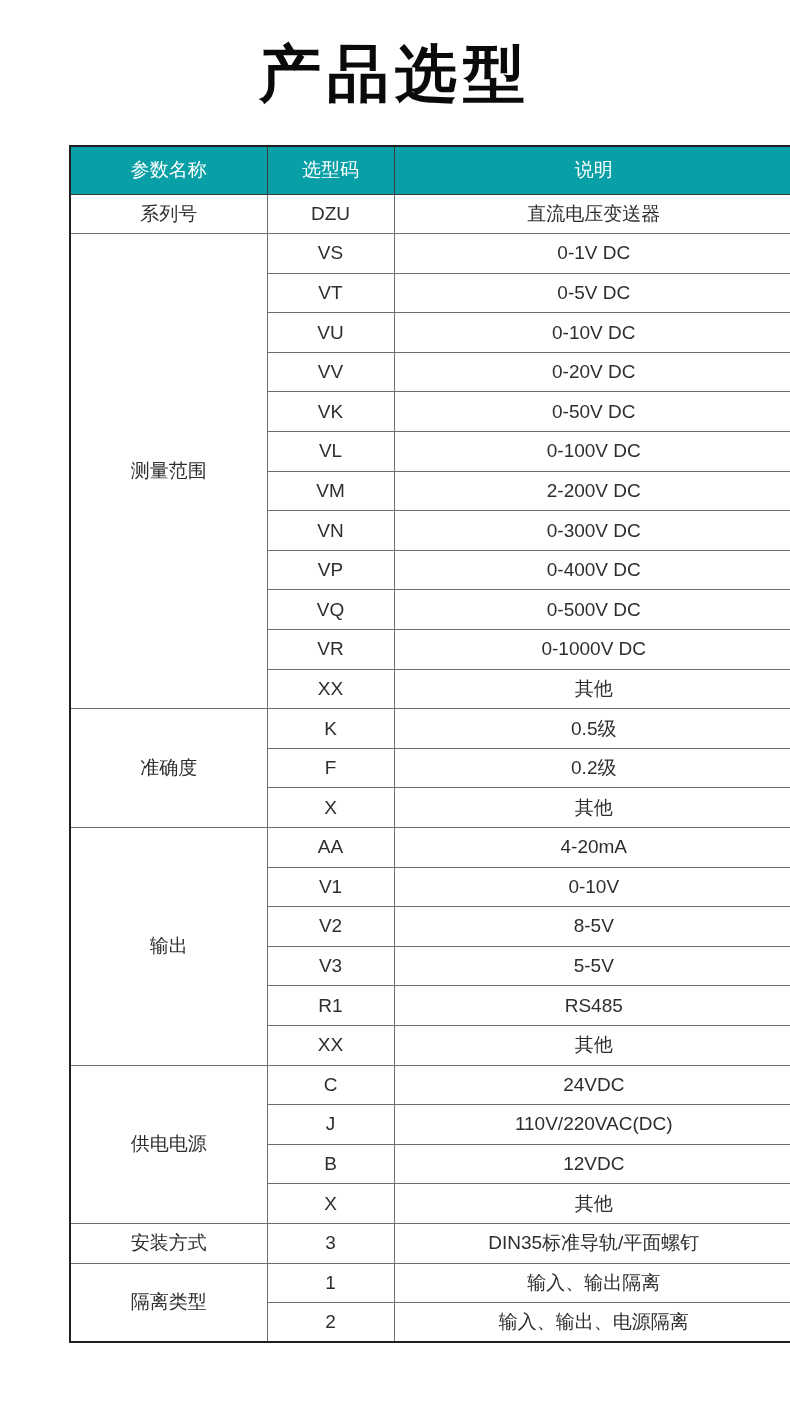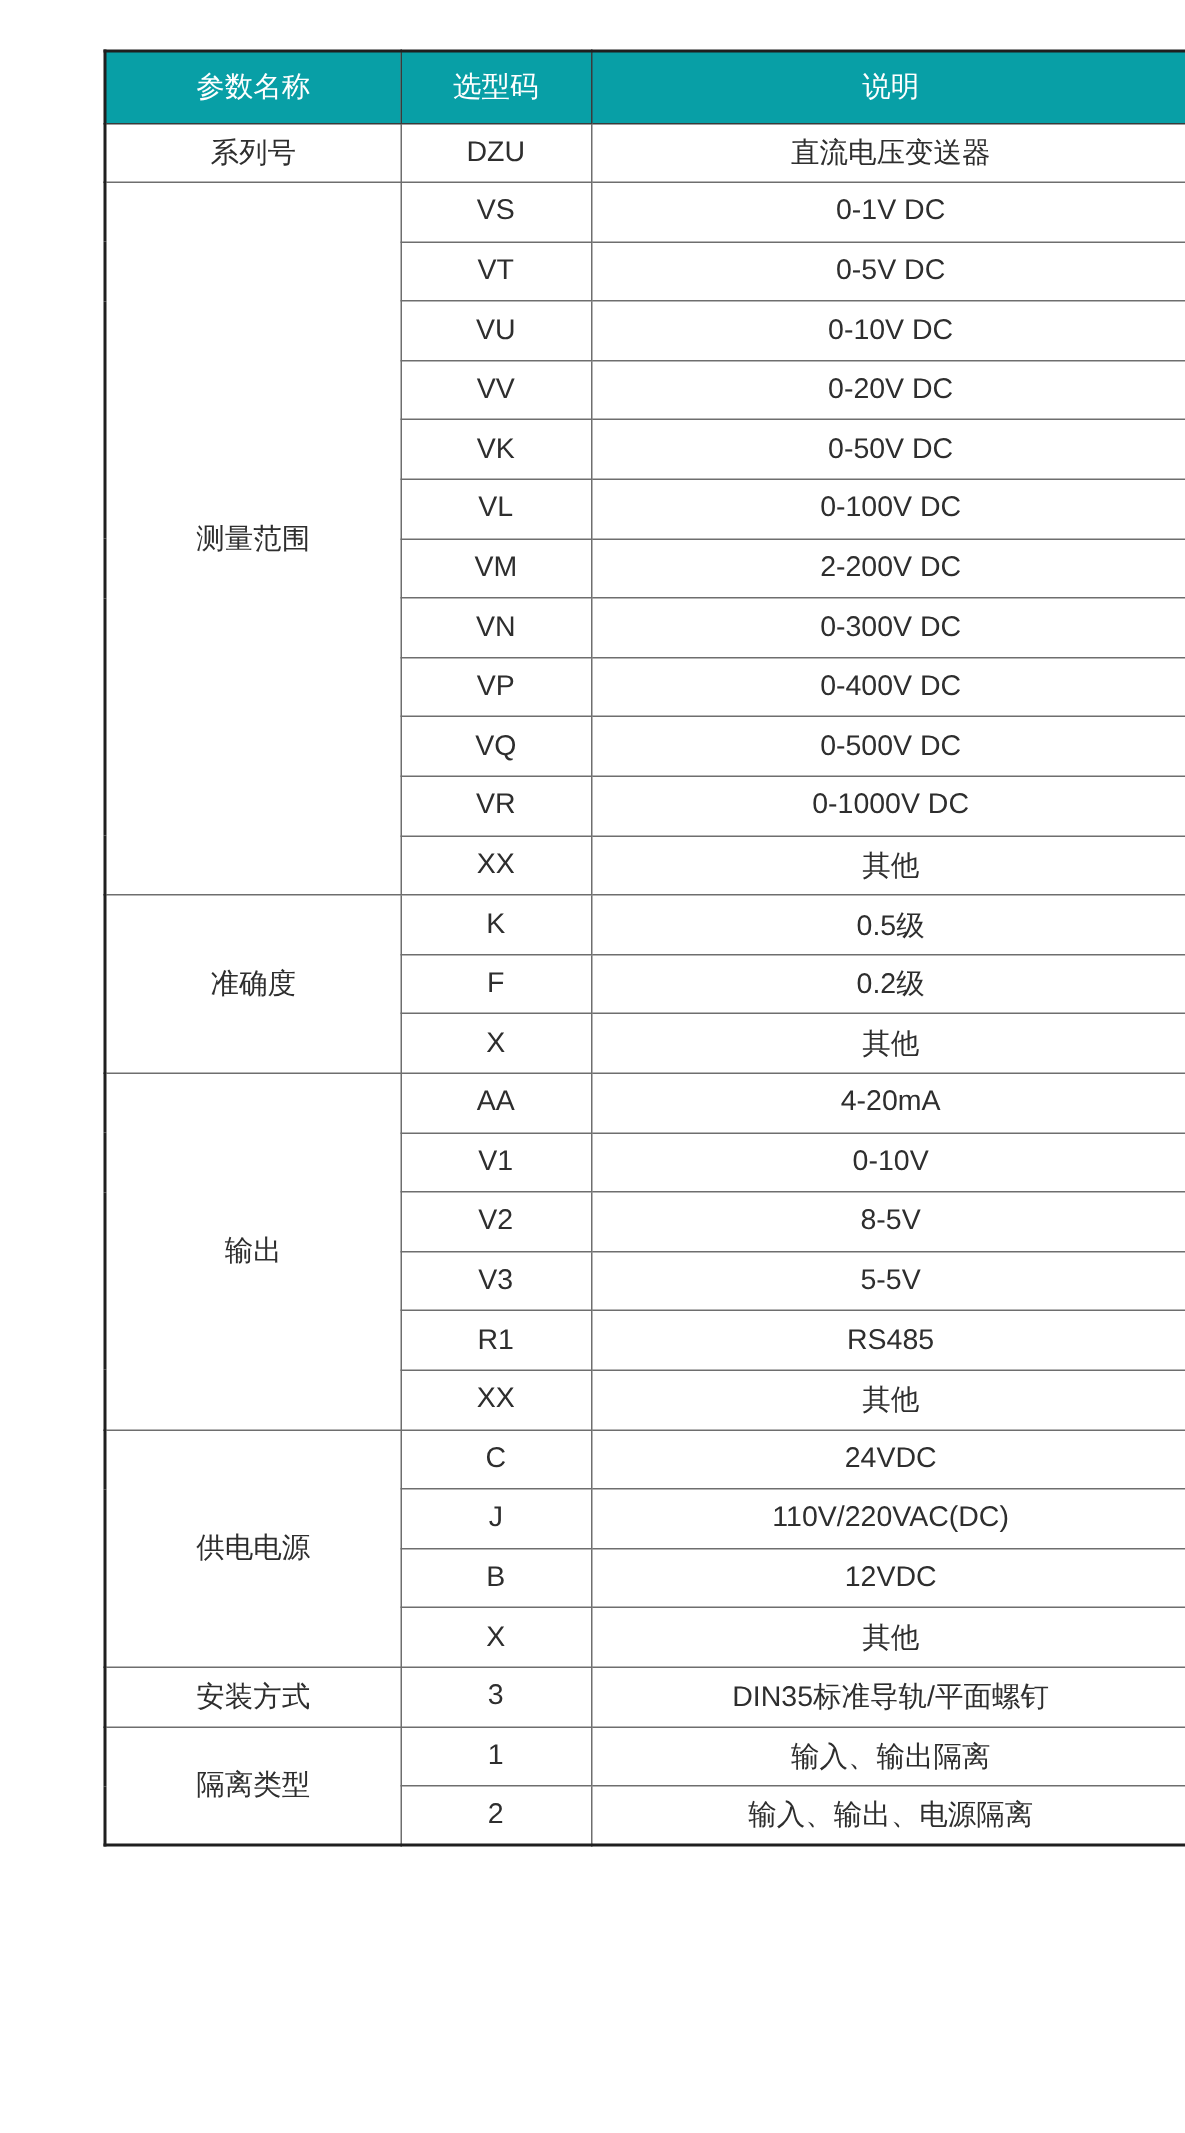--- a/index.html
+++ b/index.html
@@ -50,20 +50,21 @@
   }
   table.sel tbody td{height:39.6px;}
   td.param-cell{font-size:19px;font-family:Liberation Mono, monospace;}
   td.code-cell{font-size:20px;margin-left:24px;}
   td.desc-cell{font-size:19px;}
 </style>
 </head>
 <body>
 
 <div class="page">
+  <h1 class="page-title">产品选型</h1>
 
   <div class="table-wrap">
     <table class="sel">
       <colgroup>
         <col style="width:197px">
         <col style="width:127px">
         <col style="width:400px">
       </colgroup>
       <thead>
         <tr>

